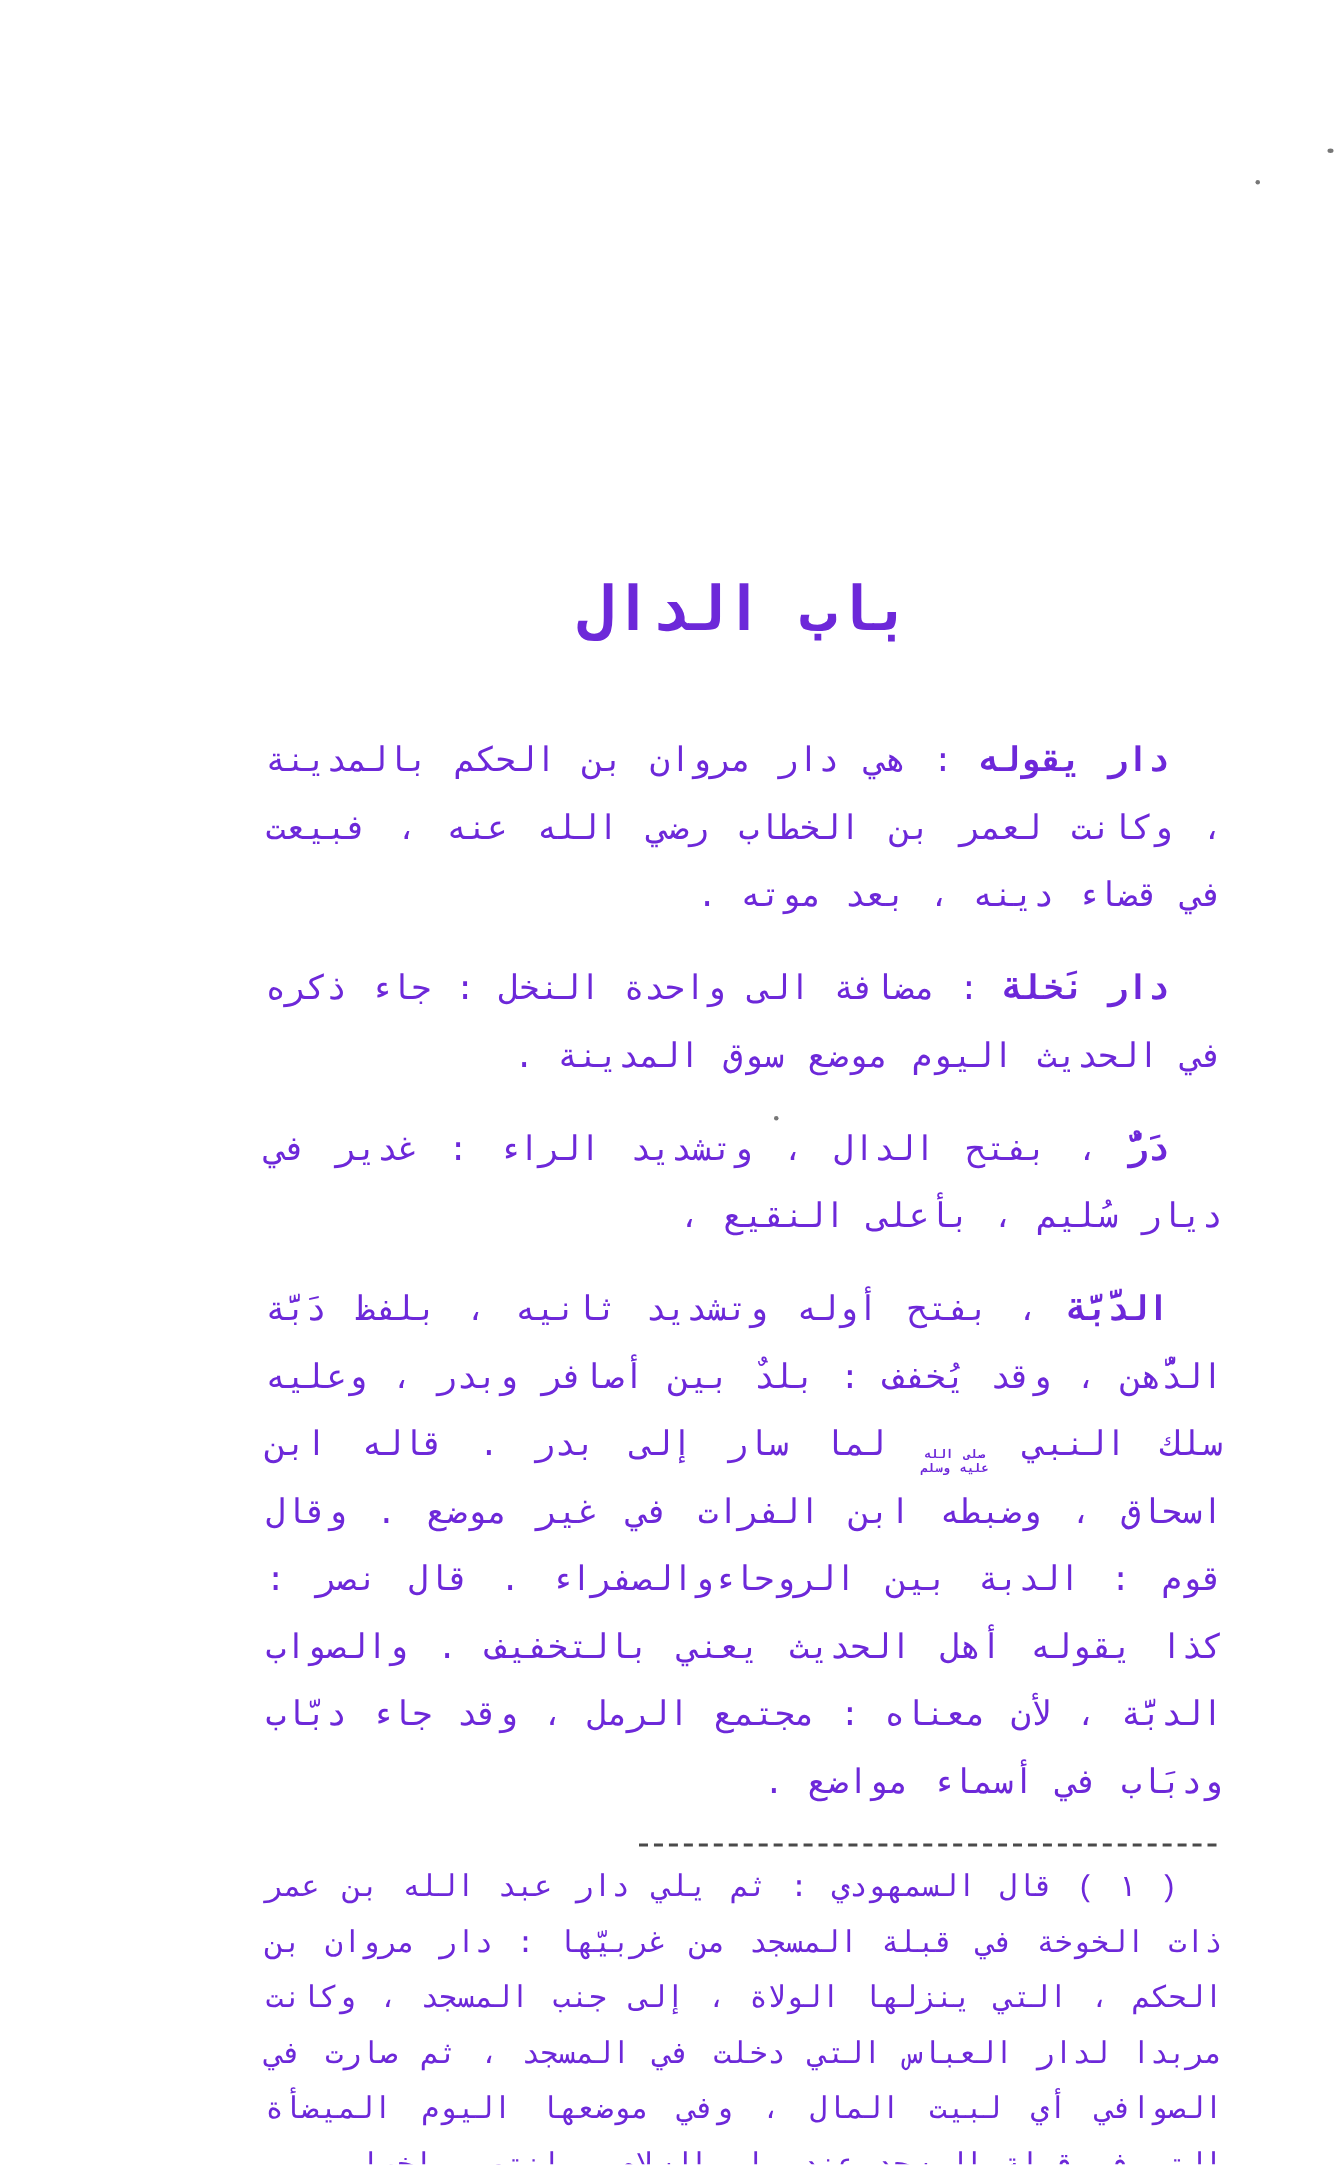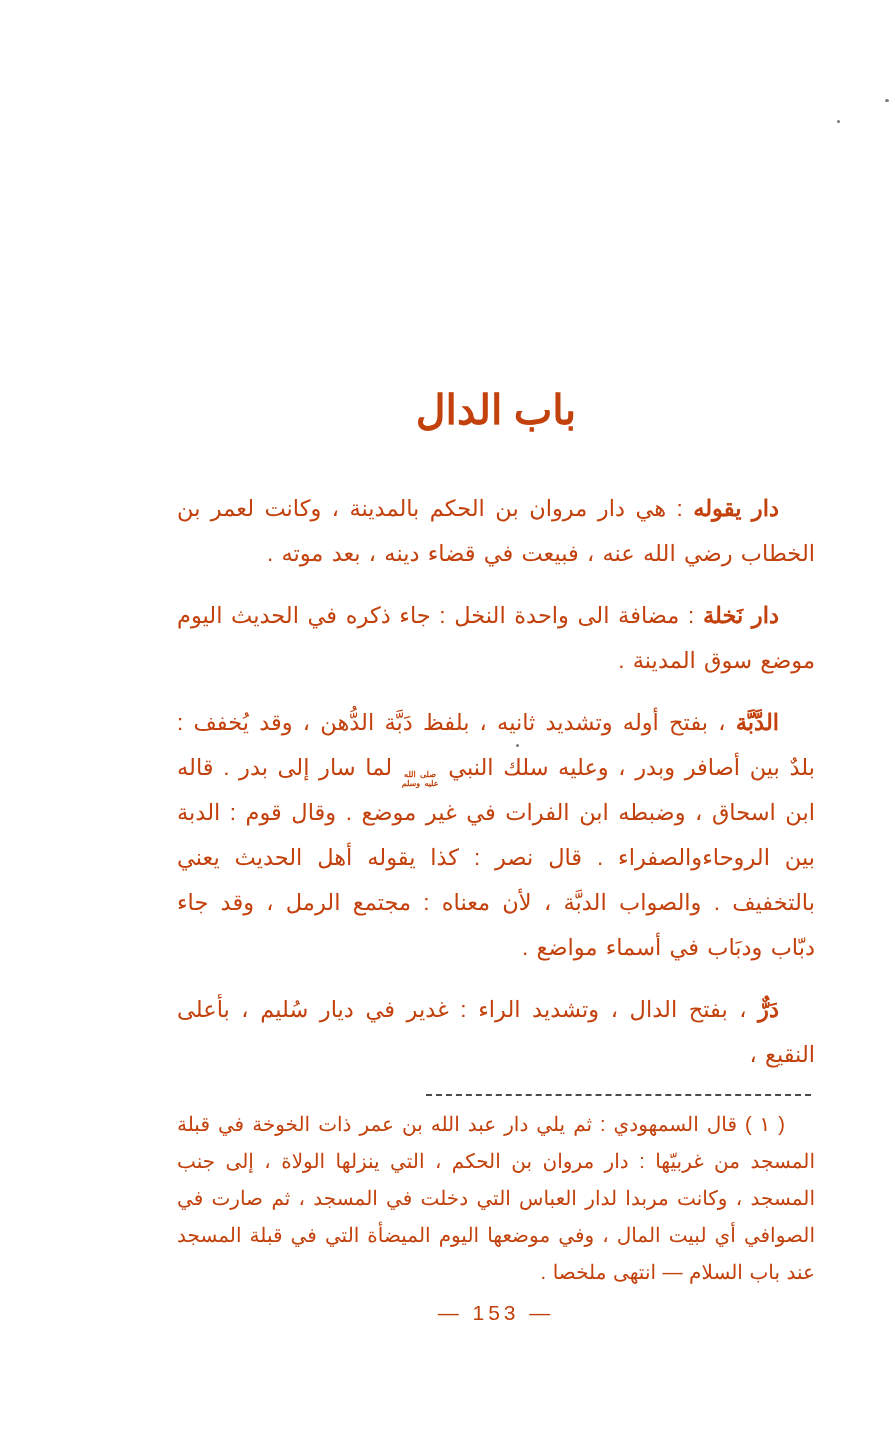--- a/index.html
+++ b/index.html
@@ -7,22 +7,22 @@
     padding: 0;
     background: #ffffff;
   }
   .page {
     position: relative;
     width: 803px;
     height: 1443px;
     background: #ffffff;
     overflow: hidden;
     direction: rtl;
-    font-family: Liberation Sans, sans-serif;
-    color: #c2410c;
+    font-family: Liberation Mono, monospace;
+    color: #6d28d9;
   }
   .content {
     padding: 378px 80px 0 85px;
   }
   .chapter-title {
     text-align: center;
     font-size: 41px;
     font-weight: 700;
     line-height: 64px;
     margin: 0 0 44px 0;
@@ -102,28 +102,28 @@
       <p class="entry">
         <span class="term">دار يقوله</span><span> : هي دار مروان بن الحكم بالمدينة ، وكانت لعمر بن الخطاب رضي الله عنه ، فبيعت في قضاء دينه ، بعد موته .</span>
       </p>
 
 
       <p class="entry">
         <span class="term">دار نَخلة</span><span> : مضافة الى واحدة النخل : جاء ذكره في الحديث اليوم موضع سوق المدينة .</span>
       </p>
 
       <p class="entry">
+        <span class="term">دَرٌّ</span><span> ، بفتح الدال ، وتشديد الراء : غدير في ديار سُليم ، بأعلى النقيع ،</span>
+      </p>
+
+      <p class="entry">
         <span class="term">الدَّبَّة</span><span> ، بفتح أوله وتشديد ثانيه ، بلفظ دَبَّة الدُّهن ، وقد يُخفف : بلدٌ بين أصافر وبدر ، وعليه سلك النبي </span><span class="saw-mark">
             <span>صلى الله</span>
             <span>عليه وسلم</span>
           </span><span> لما سار إلى بدر . قاله ابن اسحاق ، وضبطه ابن الفرات في غير موضع . وقال قوم : الدبة بين الروحاءوالصفراء . قال نصر : كذا يقوله أهل الحديث يعني بالتخفيف . والصواب الدبَّة ، لأن معناه : مجتمع الرمل ، وقد جاء دبّاب ودبَاب في أسماء مواضع .</span>
-      </p>
-
-      <p class="entry">
-        <span class="term">دَرٌّ</span><span> ، بفتح الدال ، وتشديد الراء : غدير في ديار سُليم ، بأعلى النقيع ،</span>
       </p>
 
     </div>
 
     <hr class="footnote-separator">
 
     <p class="footnote">
       <span>( ١ )</span><span> قال السمهودي : ثم يلي دار عبد الله بن عمر ذات الخوخة في قبلة المسجد من غربيّها : دار مروان بن الحكم ، التي ينزلها الولاة ، إلى جنب المسجد ، وكانت مربدا لدار العباس التي دخلت في المسجد ، ثم صارت في الصوافي أي لبيت المال ، وفي موضعها اليوم الميضأة التي في قبلة المسجد عند باب السلام — انتهى ملخصا .</span>
     </p>
 

